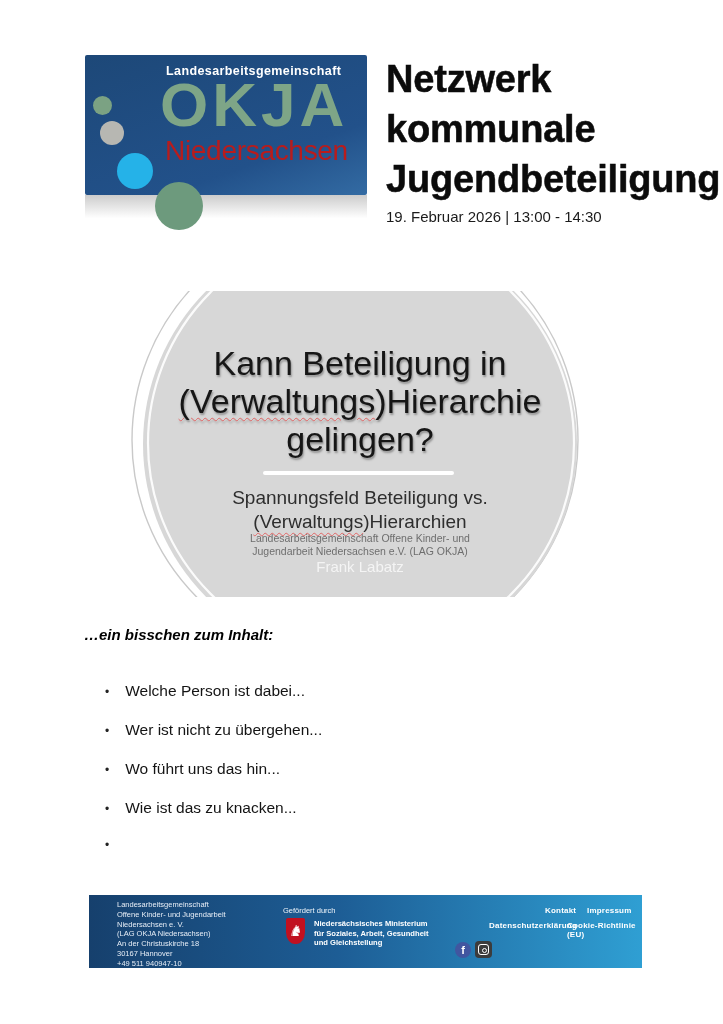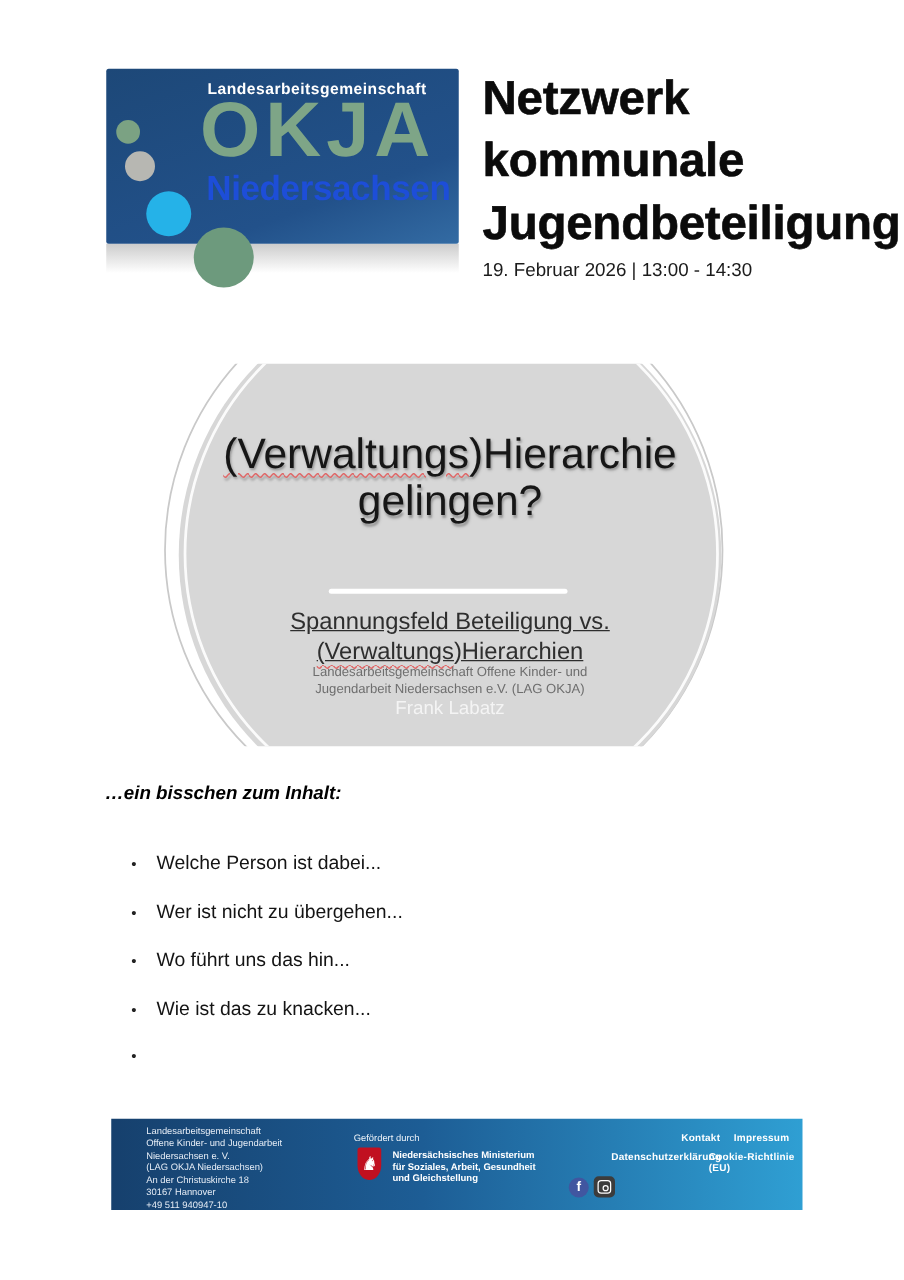--- a/index.html
+++ b/index.html
@@ -20,21 +20,21 @@
   .logo-line1{
     position:absolute;left:166px;top:64px;width:190px;z-index:3;
     color:#ffffff;font-size:12.5px;font-weight:700;letter-spacing:.4px;
   }
   .logo-acronym{
     position:absolute;left:160px;top:74px;z-index:3;line-height:1;
     color:#7ea587;font-size:62px;font-weight:700;letter-spacing:4px;
   }
   .logo-line2{
     position:absolute;left:165px;top:137px;z-index:3;line-height:1;
-    color:#1d4ed8;font-size:28px;font-weight:700;letter-spacing:-.3px;
+    color:#b91c1c;font-size:28px;font-weight:400;letter-spacing:-.3px;
   }
   .dot{position:absolute;border-radius:50%;z-index:4;}
   .dot-green-sm{left:93px;top:96px;width:19px;height:19px;background:#7ba283;}
   .dot-gray{left:100px;top:121px;width:24px;height:24px;background:#b7b7b2;}
   .dot-cyan{left:117px;top:153px;width:36px;height:36px;background:#25b2e8;}
   .dot-green-lg{left:155px;top:182px;width:48px;height:48px;background:#6d9a7d;}
   
   .header-title{
     position:absolute;left:386px;top:54px;width:320px;
     font-size:38px;font-weight:700;line-height:50px;color:#0b0b0b;
@@ -50,21 +50,21 @@
     text-align:center;font-size:34px;line-height:38px;color:#161616;
     text-shadow:1px 2px 2px rgba(90,90,90,.55);
   }
   .squiggle{text-decoration:underline wavy #e06666;text-decoration-thickness:1px;text-underline-offset:4px;}
   .slide-sep{
     position:absolute;left:263px;top:471px;width:191px;height:4px;z-index:2;
     background:#ffffff;border-radius:2px;
   }
   .slide-subtitle{
     position:absolute;left:210px;top:486px;width:300px;z-index:2;
-    text-align:center;font-size:19px;line-height:24px;color:#2e2e2e;text-decoration:underline;
+    text-align:center;font-size:19px;line-height:24px;color:#2e2e2e;
   }
   .slide-org{
     position:absolute;left:195px;top:532px;width:330px;z-index:2;
     text-align:center;font-size:10.5px;line-height:13px;color:#6e6e6e;
   }
   .slide-author{
     position:absolute;left:210px;top:558px;width:300px;z-index:2;
     text-align:center;font-size:15px;color:#f4f4f4;
   }
   
@@ -131,20 +131,21 @@
     <div>Jugendbeteiligung</div>
   </div>
   <div class="header-date">19. Februar 2026 | 13:00 - 14:30</div>
 
   <svg class="slide-svg" width="460" height="306" viewBox="0 0 460 306">
     <circle cx="225" cy="149" r="223" fill="none" stroke="#c9c9c9" stroke-width="1.4"></circle>
     <circle cx="230" cy="153" r="217" fill="#d7d7d7"></circle>
     <circle cx="231" cy="152" r="213" fill="none" stroke="#ffffff" stroke-width="2.2" opacity="0.9"></circle>
   </svg>
   <div class="slide-title">
+    <div>Kann Beteiligung in</div>
     <div><span class="squiggle">(Verwaltungs</span><span>)Hierarchie</span></div>
     <div>gelingen?</div>
   </div>
   <div class="slide-sep"></div>
   <div class="slide-subtitle">
     <div>Spannungsfeld Beteiligung vs.</div>
     <div><span class="squiggle">(Verwaltungs</span><span>)Hierarchien</span></div>
   </div>
   <div class="slide-org">
     <div>Landesarbeitsgemeinschaft Offene Kinder- und</div>

